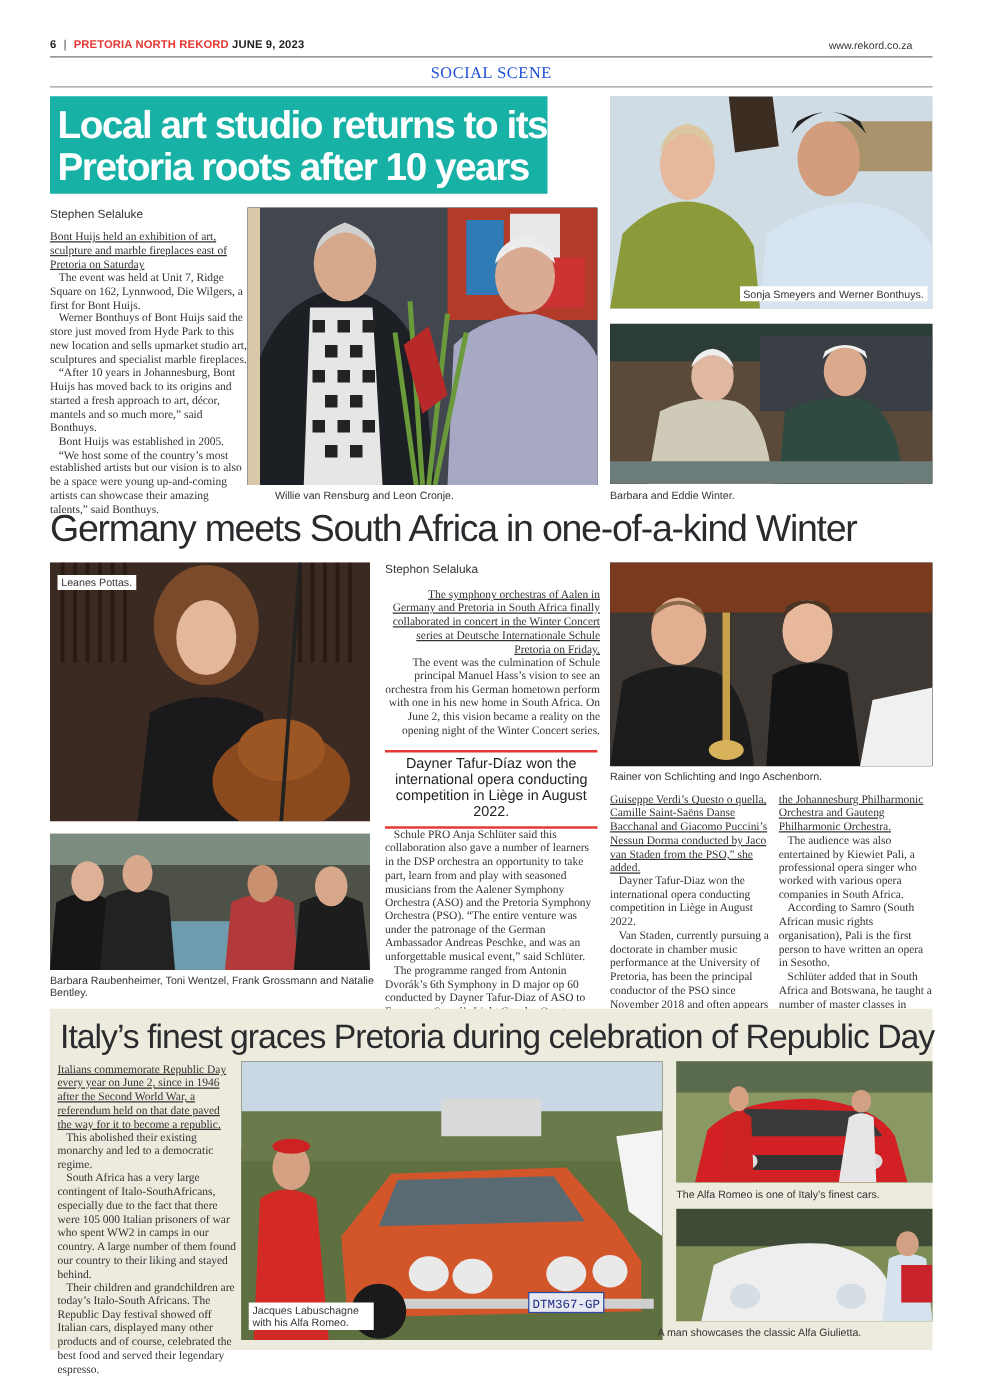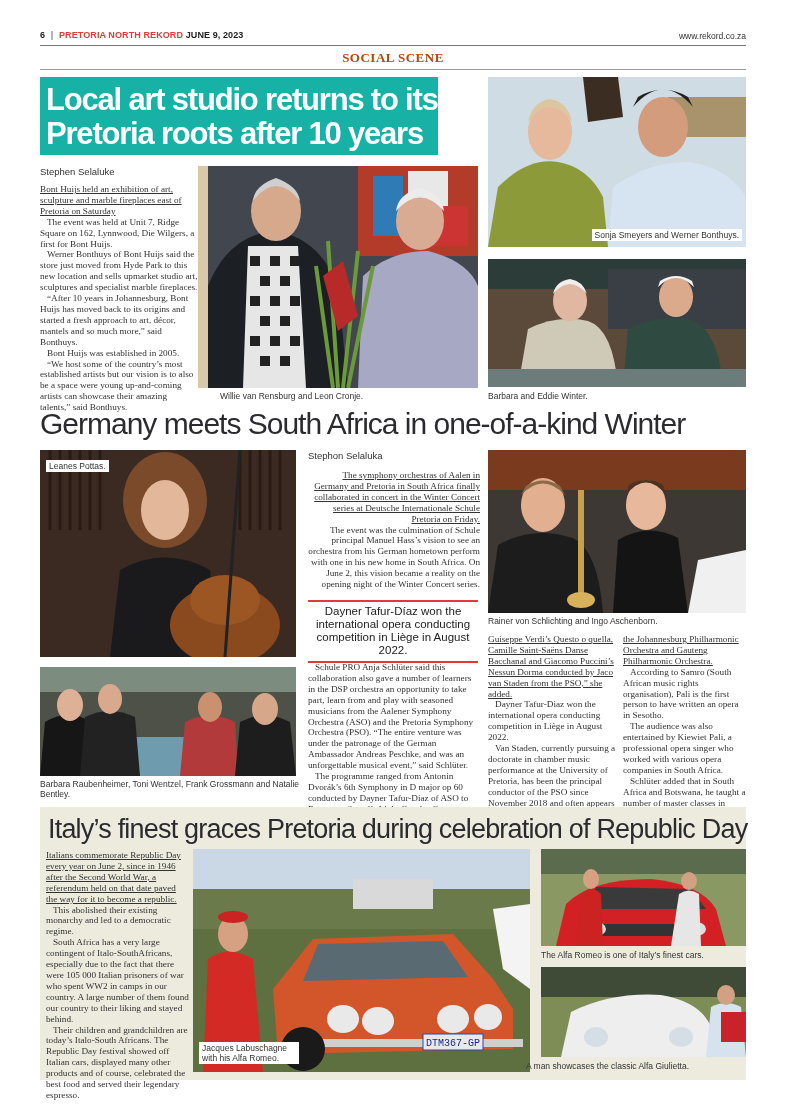--- a/index.html
+++ b/index.html
@@ -7,23 +7,23 @@
   body { position: relative; font-family: "Liberation Serif", serif; color: #222; }
   .abs { position: absolute; }
   .sans { font-family: "Liberation Sans", sans-serif; text-align: right; }
   .serif { font-family: "Liberation Serif", serif; }
 
   
   .folio { left: 40px; top: 30px; font-size: 9px; font-weight: bold; letter-spacing: 0.1px; }
   .folio .pg { color: #222; }
   .folio .pub { color: #e53935; }
   .folio .date { color: #222; }
-  .url { right: 40px; top: 31px; font-size: 8.5px; color: #333; }
+  .url { right: 56px; top: 31px; font-size: 8.5px; color: #333; }
   .rule1 { left: 40px; top: 45px; width: 706px; height: 1px; background: #777; }
-  .section { left: 0; width: 786px; top: 50px; text-align: center; font-size: 13px; letter-spacing: 0.5px; color: #c2410c; font-weight: bold; }
+  .section { left: 0; width: 786px; top: 50px; text-align: center; font-size: 13px; letter-spacing: 0.5px; color: #1d4ed8; }
   .rule2 { left: 40px; top: 69px; width: 706px; height: 1px; background: #999; }
 
   
   .head1 { left: 40px; top: 77px; width: 398px; height: 78px; background: #17b1a6; color: #fff;
            font-family: "Liberation Sans", sans-serif; font-weight: bold; font-size: 31px; line-height: 34px;
            padding: 6px 0 0 6px; letter-spacing: -1.2px; transform-origin: left top; }
   .byline { font-family: "Liberation Sans", sans-serif; font-size: 9.5px; color: #333; }
   .body { font-size: 9.2px; line-height: 10.9px; color: #333; }
   .body p { text-indent: 7px; }
   .body p.first { text-indent: 0; text-decoration: underline; }
@@ -234,22 +234,22 @@
 <div class="abs cap" style="left:488px;top:616px;white-space:nowrap;">Rainer von Schlichting and Ingo Aschenborn.</div>
 
 <div class="abs body" style="left:488px;top:634px;width:128px;">
   <p class="first">Guiseppe Verdi’s Questo o quella, Camille Saint-Saëns Danse Bacchanal and Giacomo Puccini’s Nessun Dorma conducted by Jaco van Staden from the PSO,” she added.</p>
   <p>Dayner Tafur-Diaz won the international opera conducting competition in Liège in August 2022.</p>
   <p>Van Staden, currently pursuing a doctorate in chamber music performance at the University of Pretoria, has been the principal conductor of the PSO since November 2018 and often appears as guest conductor for</p>
 </div>
 
 <div class="abs body" style="left:623px;top:634px;width:124px;">
   <p class="first">the Johannesburg Philharmonic Orchestra and Gauteng Philharmonic Orchestra.</p>
+  <p>The audience was also entertained by Kiewiet Pali, a professional opera singer who worked with various opera companies in South Africa.</p>
   <p>According to Samro (South African music rights organisation), Pali is the first person to have written an opera in Sesotho.</p>
-  <p>The audience was also entertained by Kiewiet Pali, a professional opera singer who worked with various opera companies in South Africa.</p>
   <p>Schlüter added that in South Africa and Botswana, he taught a number of master classes in singing techniques.</p>
 </div>
 
 <div class="abs italy"></div>
 <div class="abs head3">Italy’s finest graces Pretoria during celebration of Republic Day</div>
 
 <div class="abs body" style="left:46px;top:850px;width:143px;color:#333;">
   <p class="first">Italians commemorate Republic Day every year on June 2, since in 1946 after the Second World War, a referendum held on that date paved the way for it to become a republic.</p>
   <p>This abolished their existing monarchy and led to a democratic regime.</p>
   <p>South Africa has a very large contingent of Italo-SouthAfricans, especially due to the fact that there were 105 000 Italian prisoners of war who spent WW2 in camps in our country. A large number of them found our country to their liking and stayed behind.</p>

